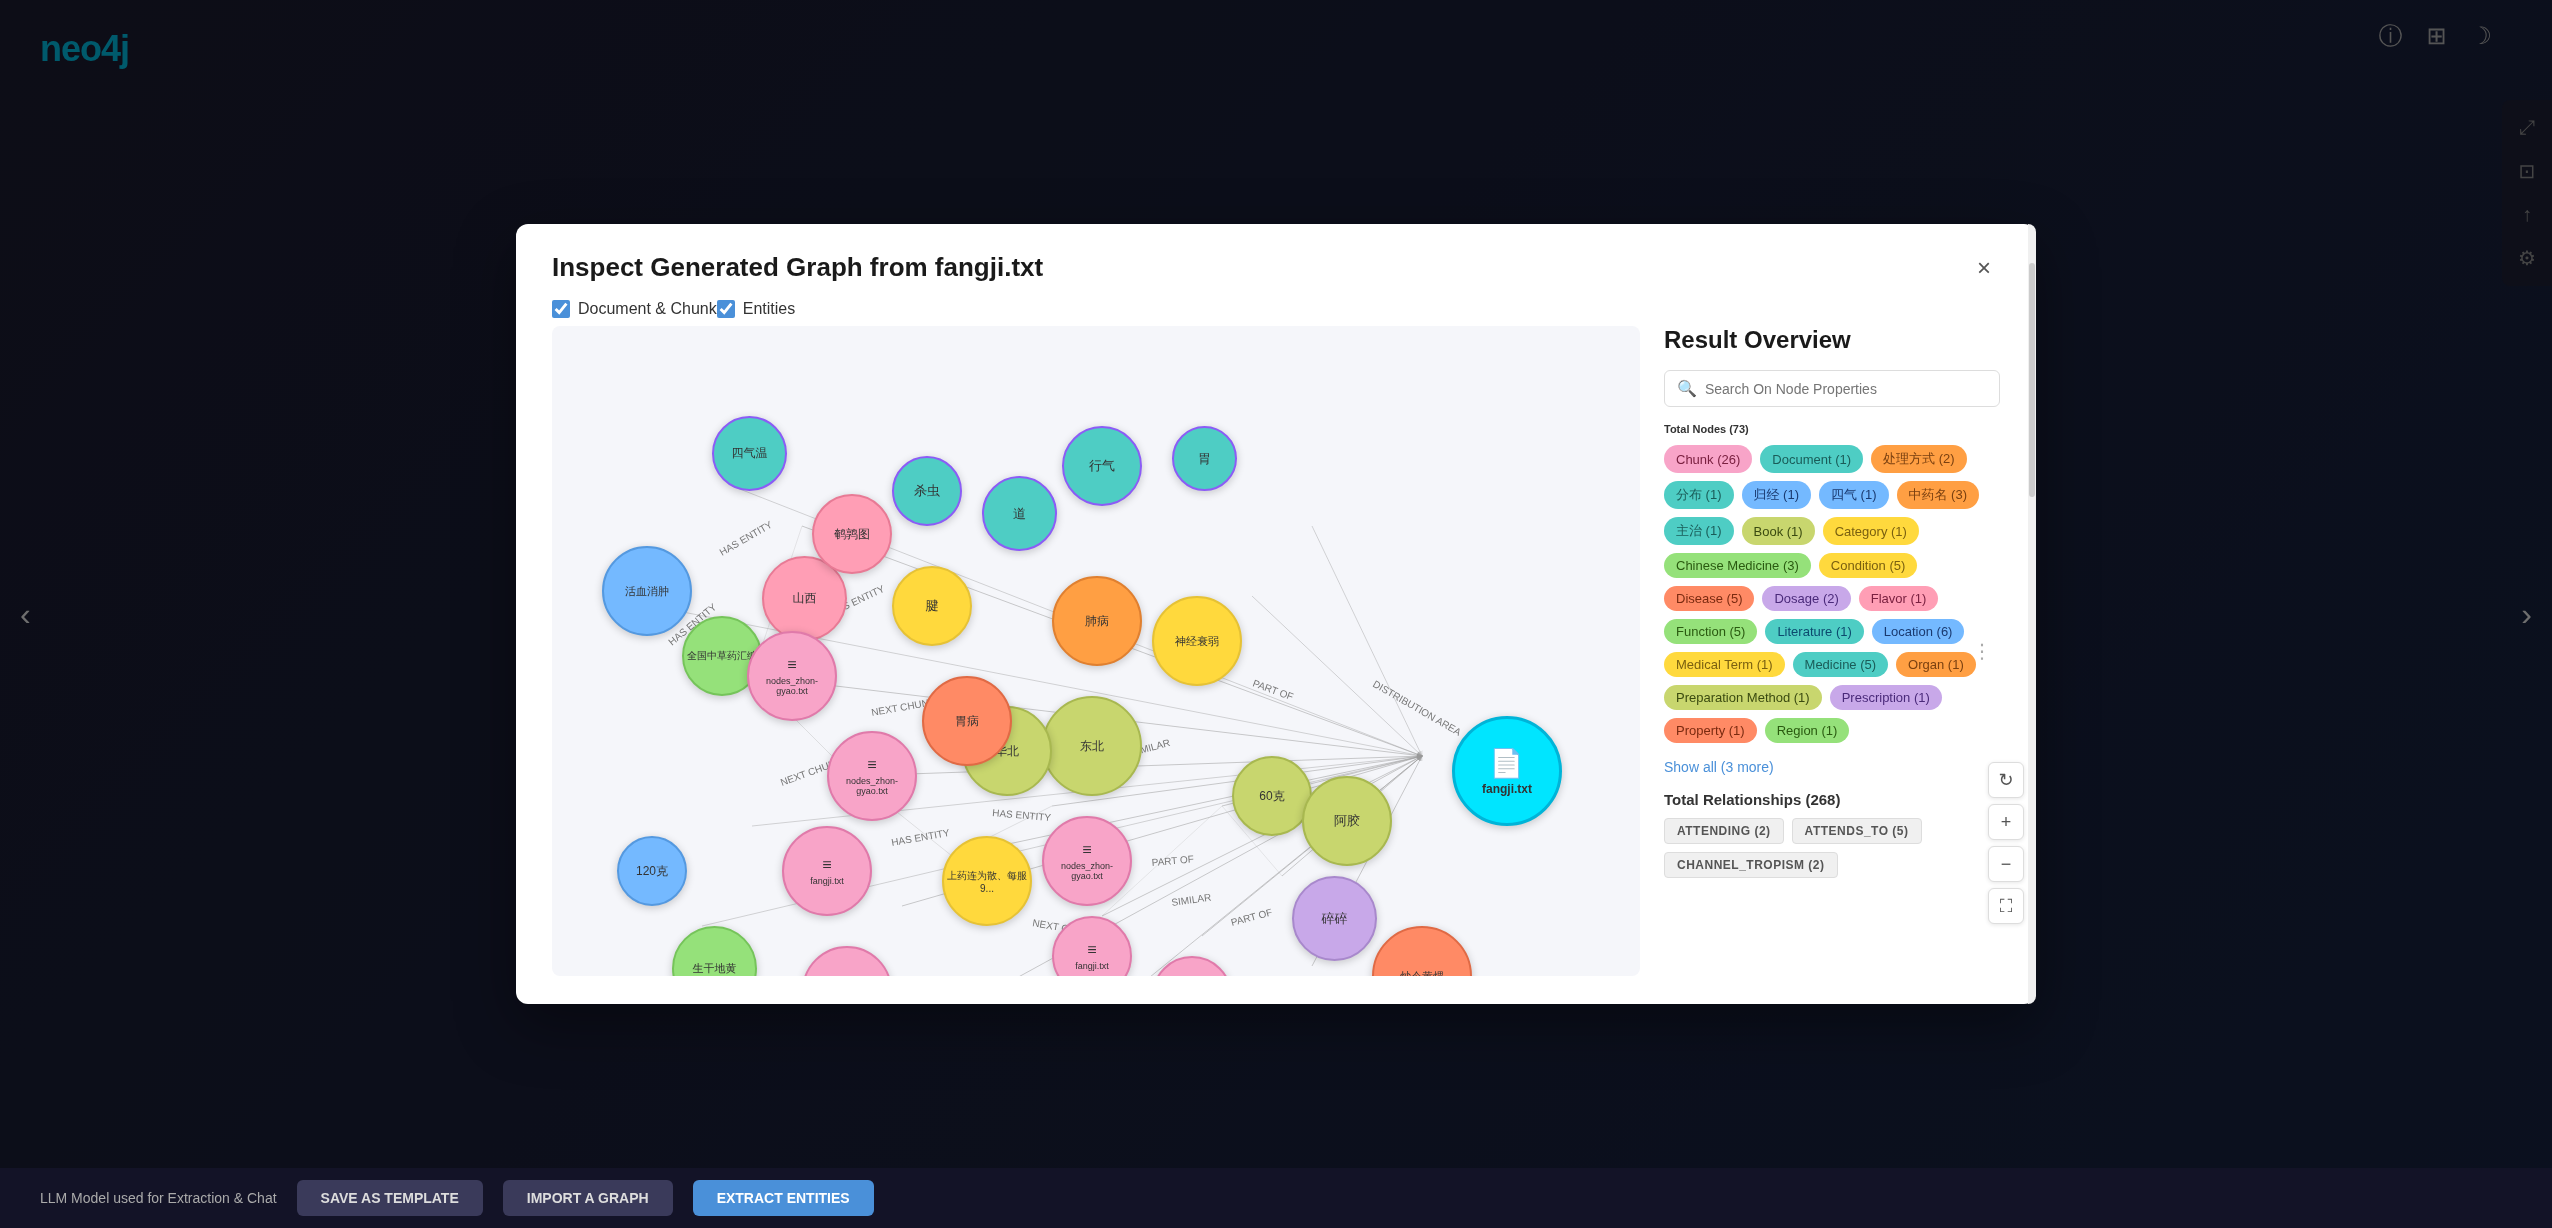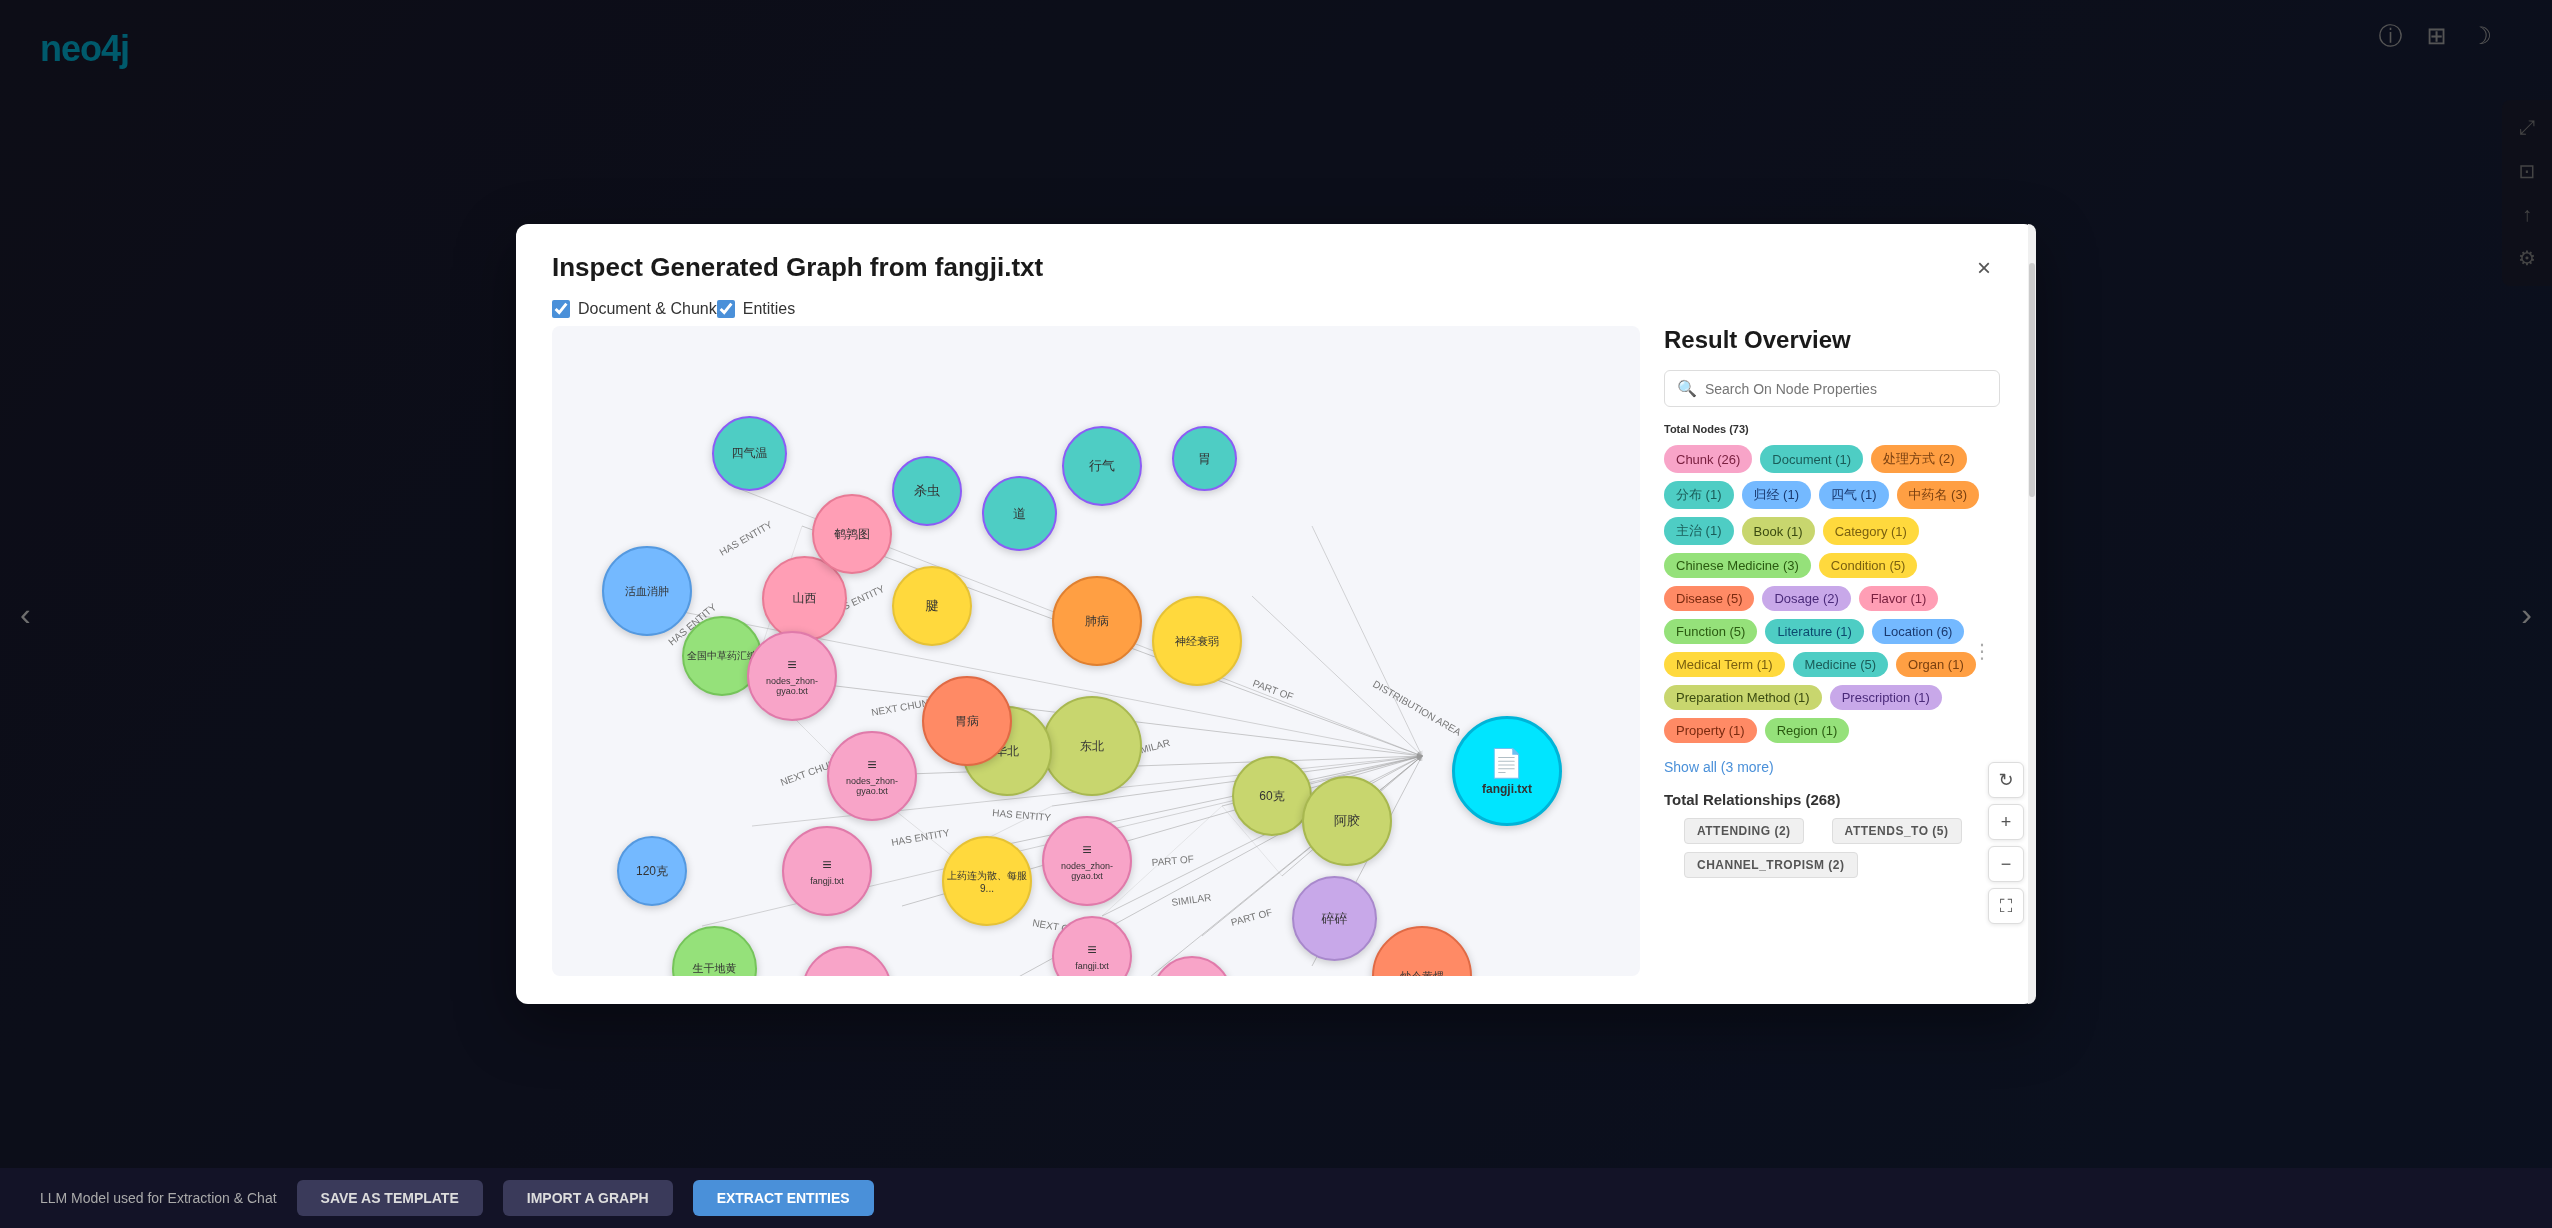--- a/index.html
+++ b/index.html
@@ -337,21 +337,20 @@
     .rel-tag {
       padding: 5px 12px;
       border-radius: 4px;
       font-size: 12px;
       font-weight: 600;
       background: #f0f0f0;
       color: #555;
       border: 1px solid #ddd;
       cursor: pointer;
       letter-spacing: 0.5px;
-      margin-left: 20px;
     }
 
     
     .modal-scrollbar {
       position: absolute;
       right: 0;
       top: 0;
       width: 8px;
       height: 100%;
       background: #f0f0f0;

